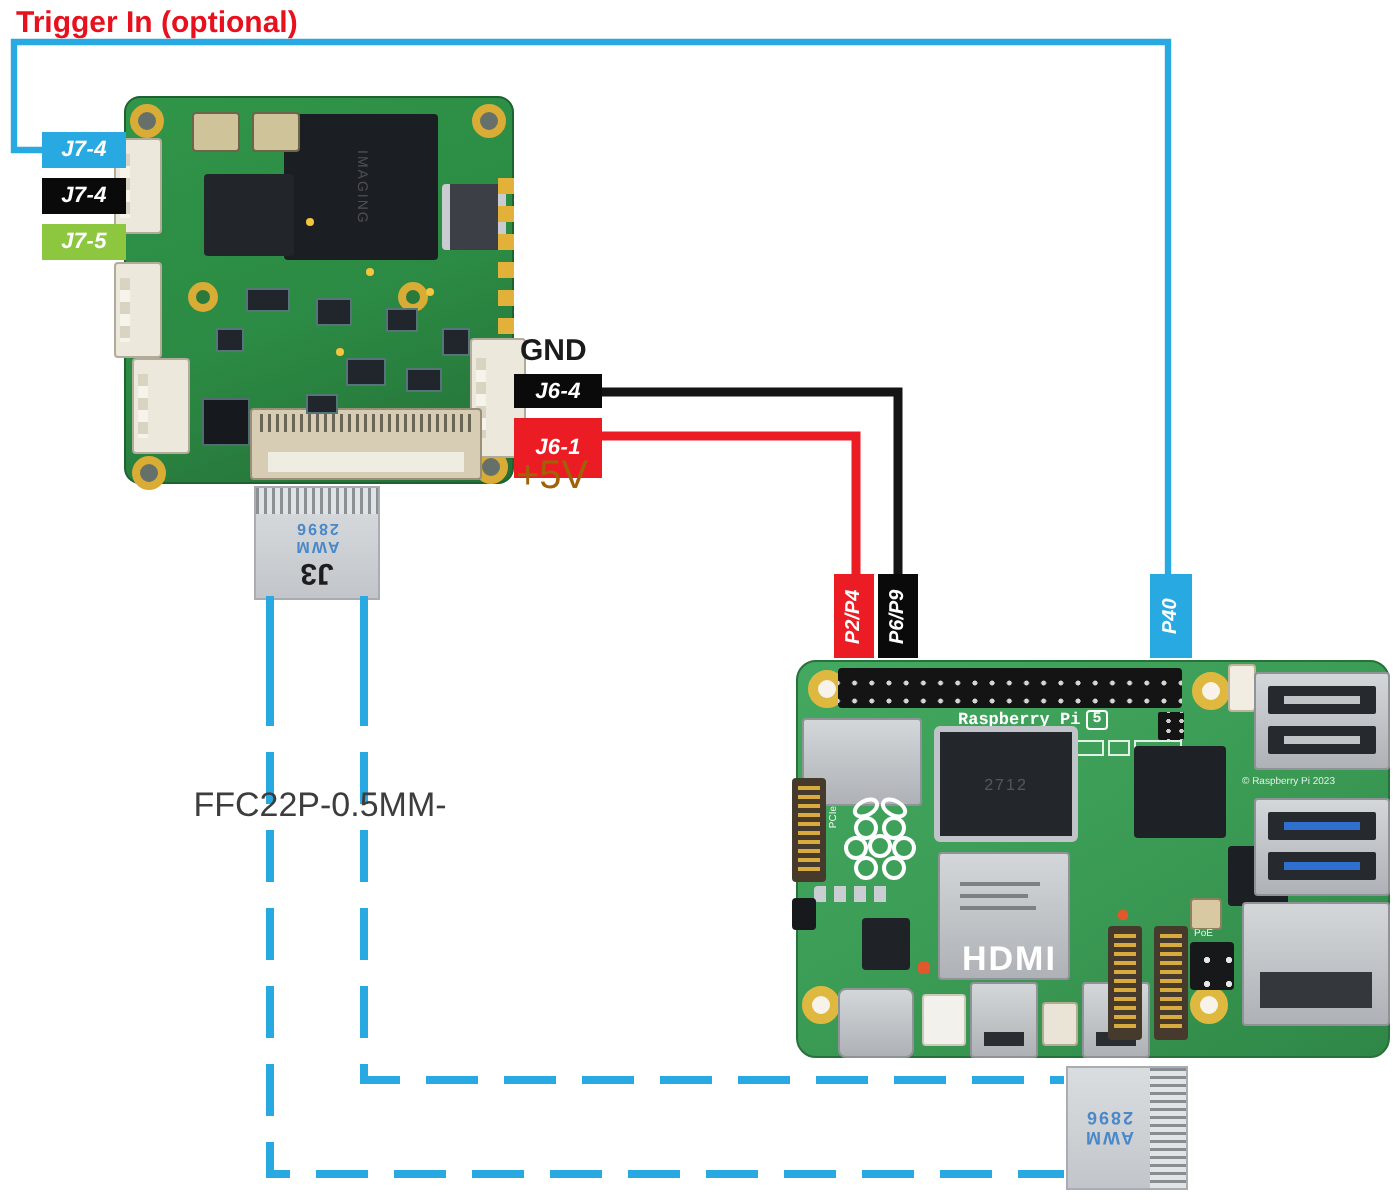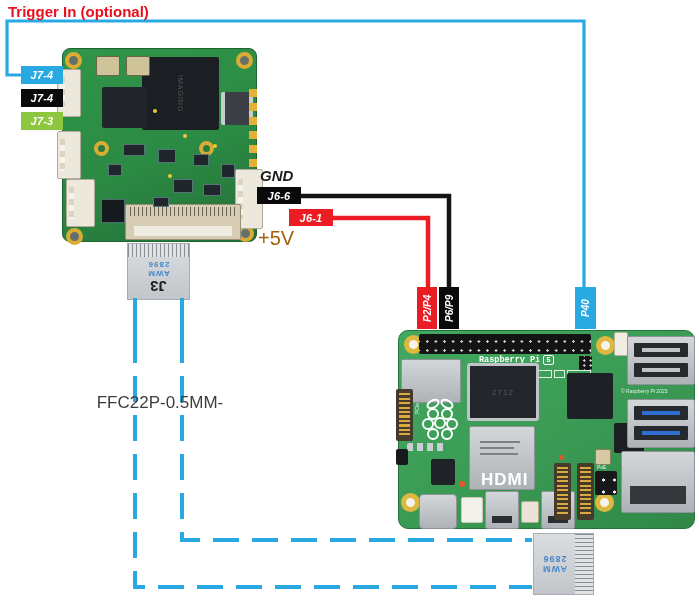--- a/index.html
+++ b/index.html
@@ -221,25 +221,25 @@
     <path d="M182,298 L182,540 L532,540" fill="none" stroke="#29a9e1" stroke-width="4" stroke-dasharray="26 13"></path>
     <path d="M135,298 L135,587 L532,587" fill="none" stroke="#29a9e1" stroke-width="4" stroke-dasharray="26 13"></path>
     <path d="M135,298 L135,341" fill="none" stroke="#29a9e1" stroke-width="4"></path>
     <path d="M182,298 L182,341" fill="none" stroke="#29a9e1" stroke-width="4"></path>
   </svg>
 
   <div class="abs" style="left:8px;top:3px;font-size:15px;font-weight:bold;color:#e8101c;">Trigger In (optional)</div>
 
   <div class="tag" style="left:21px;top:66px;width:42px;height:18px;background:#29a9e1;">J7-4</div>
   <div class="tag" style="left:21px;top:89px;width:42px;height:18px;background:#0a0a0a;">J7-4</div>
-  <div class="tag" style="left:21px;top:112px;width:42px;height:18px;background:#8dc63f;">J7-3</div>
-
-  <div class="abs" style="left:260px;top:167px;font-size:15px;font-weight:700;color:#1b1b1b;font-style:italic;">GND</div>
-  <div class="tag" style="left:257px;top:187px;width:44px;height:17px;background:#0a0a0a;">J6-6</div>
-  <div class="tag" style="left:257px;top:209px;width:44px;height:17px;background:#ec1c24;margin-left:32px;">J6-1</div>
+  <div class="tag" style="left:21px;top:112px;width:42px;height:18px;background:#8dc63f;">J7-5</div>
+
+  <div class="abs" style="left:260px;top:167px;font-size:15px;font-weight:700;color:#1b1b1b;">GND</div>
+  <div class="tag" style="left:257px;top:187px;width:44px;height:17px;background:#0a0a0a;">J6-4</div>
+  <div class="tag" style="left:257px;top:209px;width:44px;height:30px;background:#ec1c24;">J6-1</div>
   <div class="abs" style="left:258px;top:227px;font-size:20px;font-weight:normal;color:#a16207;">+5V</div>
 
   <div class="vtag" style="left:417px;top:287px;width:20px;height:42px;background:#ec1c24;">P2/P4</div>
   <div class="vtag" style="left:439px;top:287px;width:20px;height:42px;background:#0a0a0a;">P6/P9</div>
   <div class="vtag" style="left:575px;top:287px;width:21px;height:42px;background:#29a9e1;">P40</div>
 
   <div class="note" style="left:60px;top:392px;width:200px;">
     <div>FFC22P-0.5MM-</div>
   </div>
 

